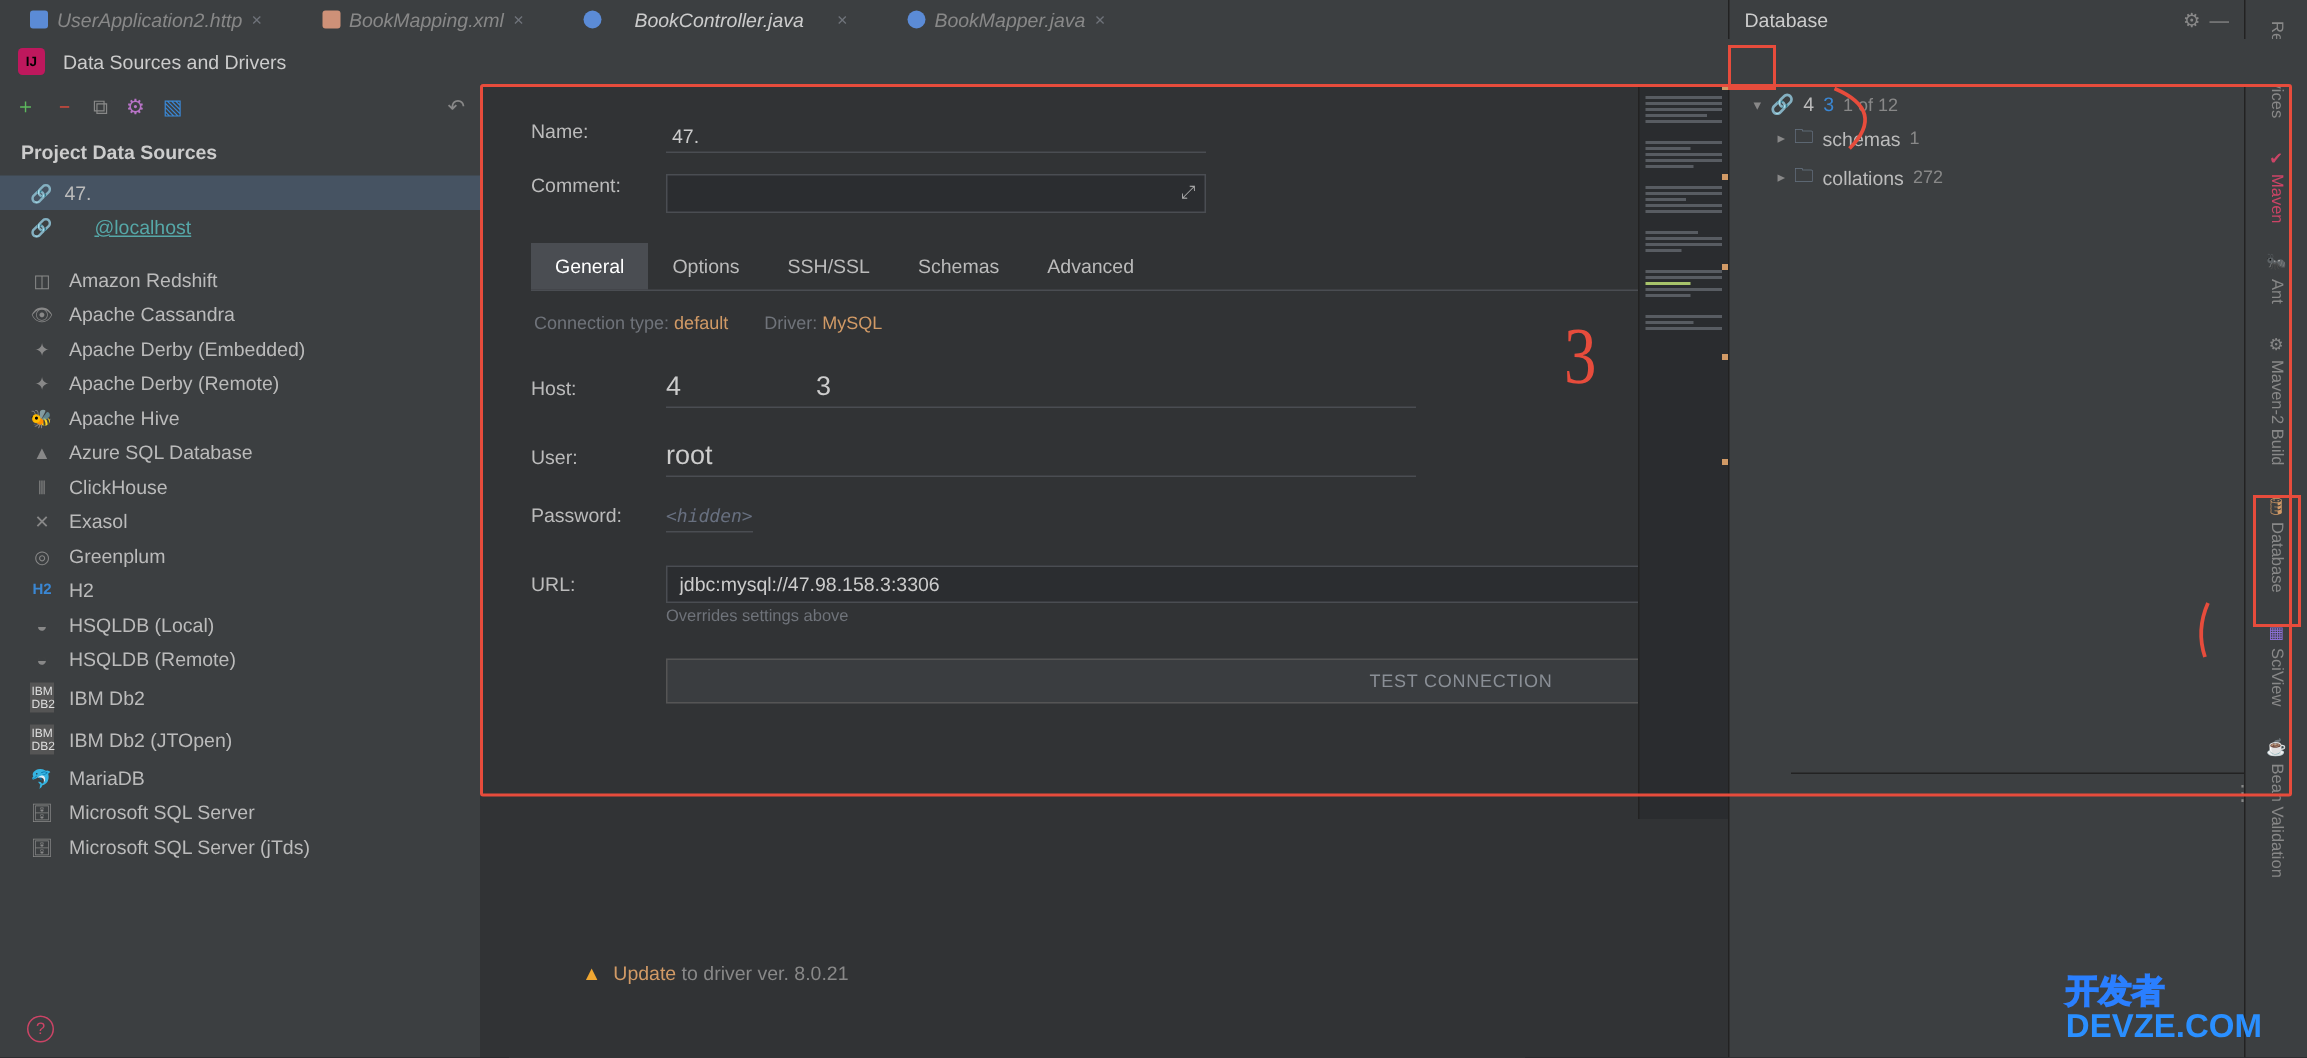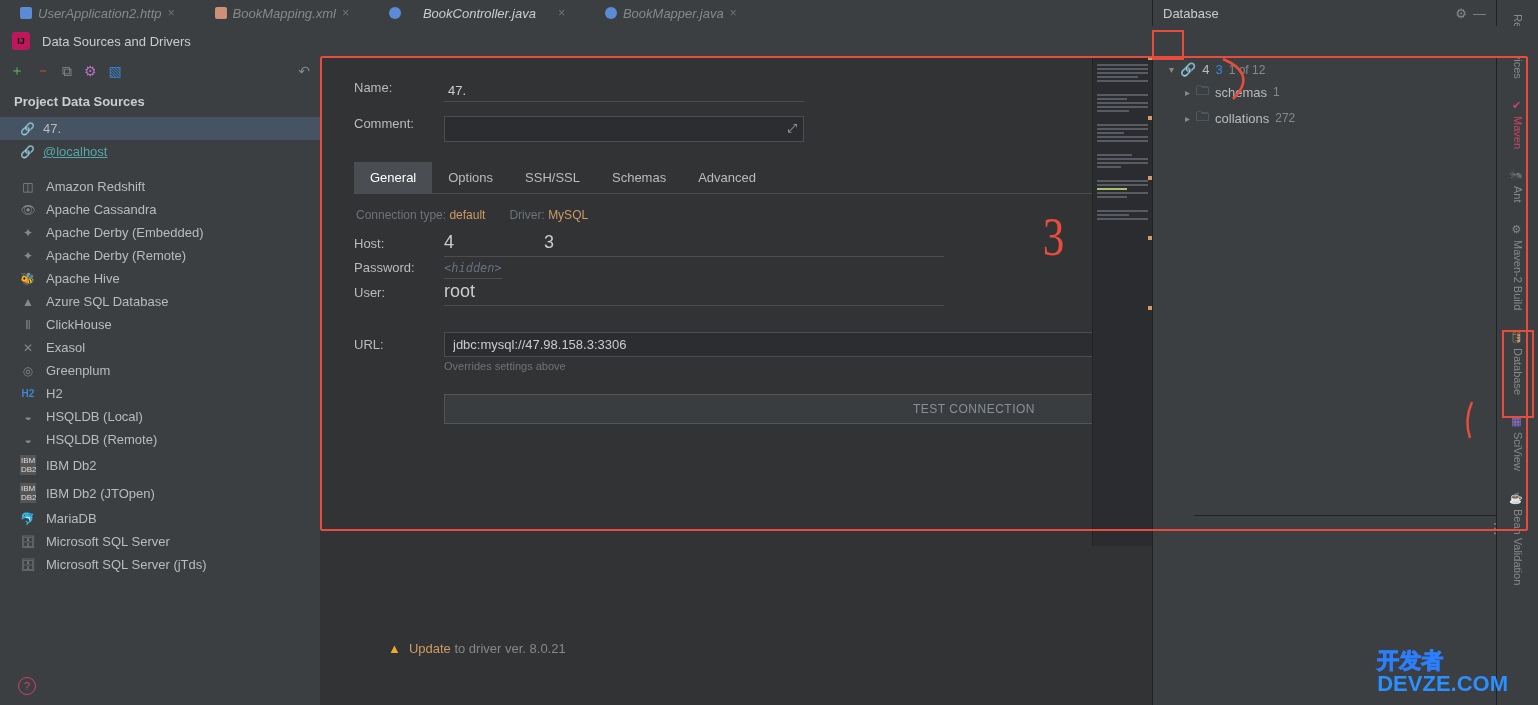--- a/index.html
+++ b/index.html
@@ -39,21 +39,21 @@
   .left-toolbar { display:flex; gap:12px; padding:6px 10px; align-items:center;}
   .left-toolbar .tool-ico { font-size:14px; cursor:pointer; }
   .plus-ico { color:#5db85d;}
   .minus-ico { color:#e74c3c;}
   .copy-ico, .gear-ico, .disk-ico { color:#888;}
   .back-ico { margin-left:auto; color:#888;}
   .section-hdr { padding:8px 14px; font-weight:600; color:#ccc; font-size:13px;}
   .ds-item { padding:4px 20px; display:flex; align-items:center; gap:8px; font-size:13px; cursor:pointer;}
   .ds-item.selected { background: rgba(90,120,160,0.35);}
   .ds-item .link-ico { color:#888; font-size:12px;}
-  .ds-item.local a { color: var(--accent-teal); text-decoration:underline;}
+  .ds-item.local a { color: var(--accent-teal); text-decoration:underline;margin-left:20px;}
   .drivers-section { margin-top:12px; overflow:auto; flex:1;}
   .driver-item { padding:4px 20px; display:flex; align-items:center; gap:10px; font-size:13px; color:var(--text-primary); cursor:pointer;}
   .driver-item .drv-ico { width:16px; text-align:center; color:#888; font-size:12px;}
   .help-btn { position:absolute; bottom:10px; left:18px; width:18px; height:18px; border:1.5px solid #c46;  border-radius:50%; color:#c46; display:flex; align-items:center; justify-content:center; font-size:11px;}
 
   
   .dialog-body { flex:1; background:#313335; padding: 24px 34px 10px 34px; position:relative; display:flex; flex-direction:column;}
   .red-box { position:absolute; border:2px solid var(--red-annot); pointer-events:none; z-index:5;}
   .annot-box-1 { top: 0px; left: 0px; right: 10px; height: 475px; border-radius:2px;}
   .dialog-close { position:absolute; top:10px; right:20px; color:#aaa; font-size:14px; cursor:pointer;}
@@ -65,21 +65,21 @@
   .name-spinner { width:14px; height:14px; border:2px solid #555; border-radius:50%; margin-left:290px; position:relative; top:-2px;}
 
   .tab-strip { display:flex; border-bottom:1px solid var(--border); margin-top:6px;text-align:right;}
   .tab-strip .tab { padding:8px 16px; color:var(--text-primary); cursor:pointer; font-size:13px;}
   .tab-strip .tab.active { background:#4a4d52; color:#fff;}
   
   .conn-meta { display:flex; gap:24px; padding:14px 2px 4px 2px; color:var(--text-dim); font-size:12px;}
   .conn-meta .val.default { color: var(--accent-orange);}
   .conn-meta .val.mysql { color: var(--accent-orange);}
   
-  .grid-row { display:flex; align-items:center; margin-top:3px;}
+  .grid-row { display:flex; align-items:center; margin-top:18px;}
   .grid-row label { width:90px; color:var(--text-primary); font-size:13px;}
   .grid-row .inp { flex:0 0 500px;}
   .grid-row .inp-sm { flex:0 0 96px;}
   .grid-row .gap { flex:1;}
   .underline-input { width:100%; background:transparent; border:none; border-bottom:1px solid var(--border); color:#ccc; padding:3px 0; font-size:18px;}
   .placeholder-hidden { color:#687080; font-style:italic; font-family:monospace; font-size:12px;}
   .db-input, .url-input { flex:1; max-width:650px; background:var(--bg-input); border:1px solid var(--border); color:#ccc; padding:4px 8px; font-size:13px;}
   .url-hint { font-size:11px; color:var(--text-dim); margin-left:90px; margin-top:3px;}
   .save-combo { display:flex; align-items:center; gap:6px;}
   .save-combo .chev { color:#888;}
@@ -288,33 +288,33 @@
 
     <div class="grid-row">
       <label>Host:</label>
       <div class="inp"><input class="underline-input" value="4                  3" style=""></div>
       <div class="gap"></div>
       <label style="width:50px;">Port:</label>
       <div class="inp-sm"><input class="underline-input" value="3306" style=""></div>
     </div>
 
     <div class="grid-row">
+      <label>User:</label>
+      <div class="inp"><input class="underline-input" value="root" style=""></div>
+    </div>
+
+    <div class="grid-row">
       <label>Password:</label>
       <div class="inp"><span class="underline-input placeholder-hidden">&lt;hidden&gt;</span></div>
       <div class="gap"></div>
       <label style="width:50px;">Save:</label>
       <div class="save-combo">
         <span>Forever</span>
         <span class="chev" style="margin-left:24px;">▼</span>
       </div>
-    </div>
-
-    <div class="grid-row">
-      <label>User:</label>
-      <div class="inp"><input class="underline-input" value="root" style=""></div>
     </div>
 
 
     <div class="grid-row" style="margin-top:26px;">
       <label>URL:</label>
       <input class="url-input" value="jdbc:mysql://47.98.158.3:3306" style="">
     </div>
     <div class="url-hint">Overrides settings above</div>
 
     <button class="test-btn">Test Connection</button>

